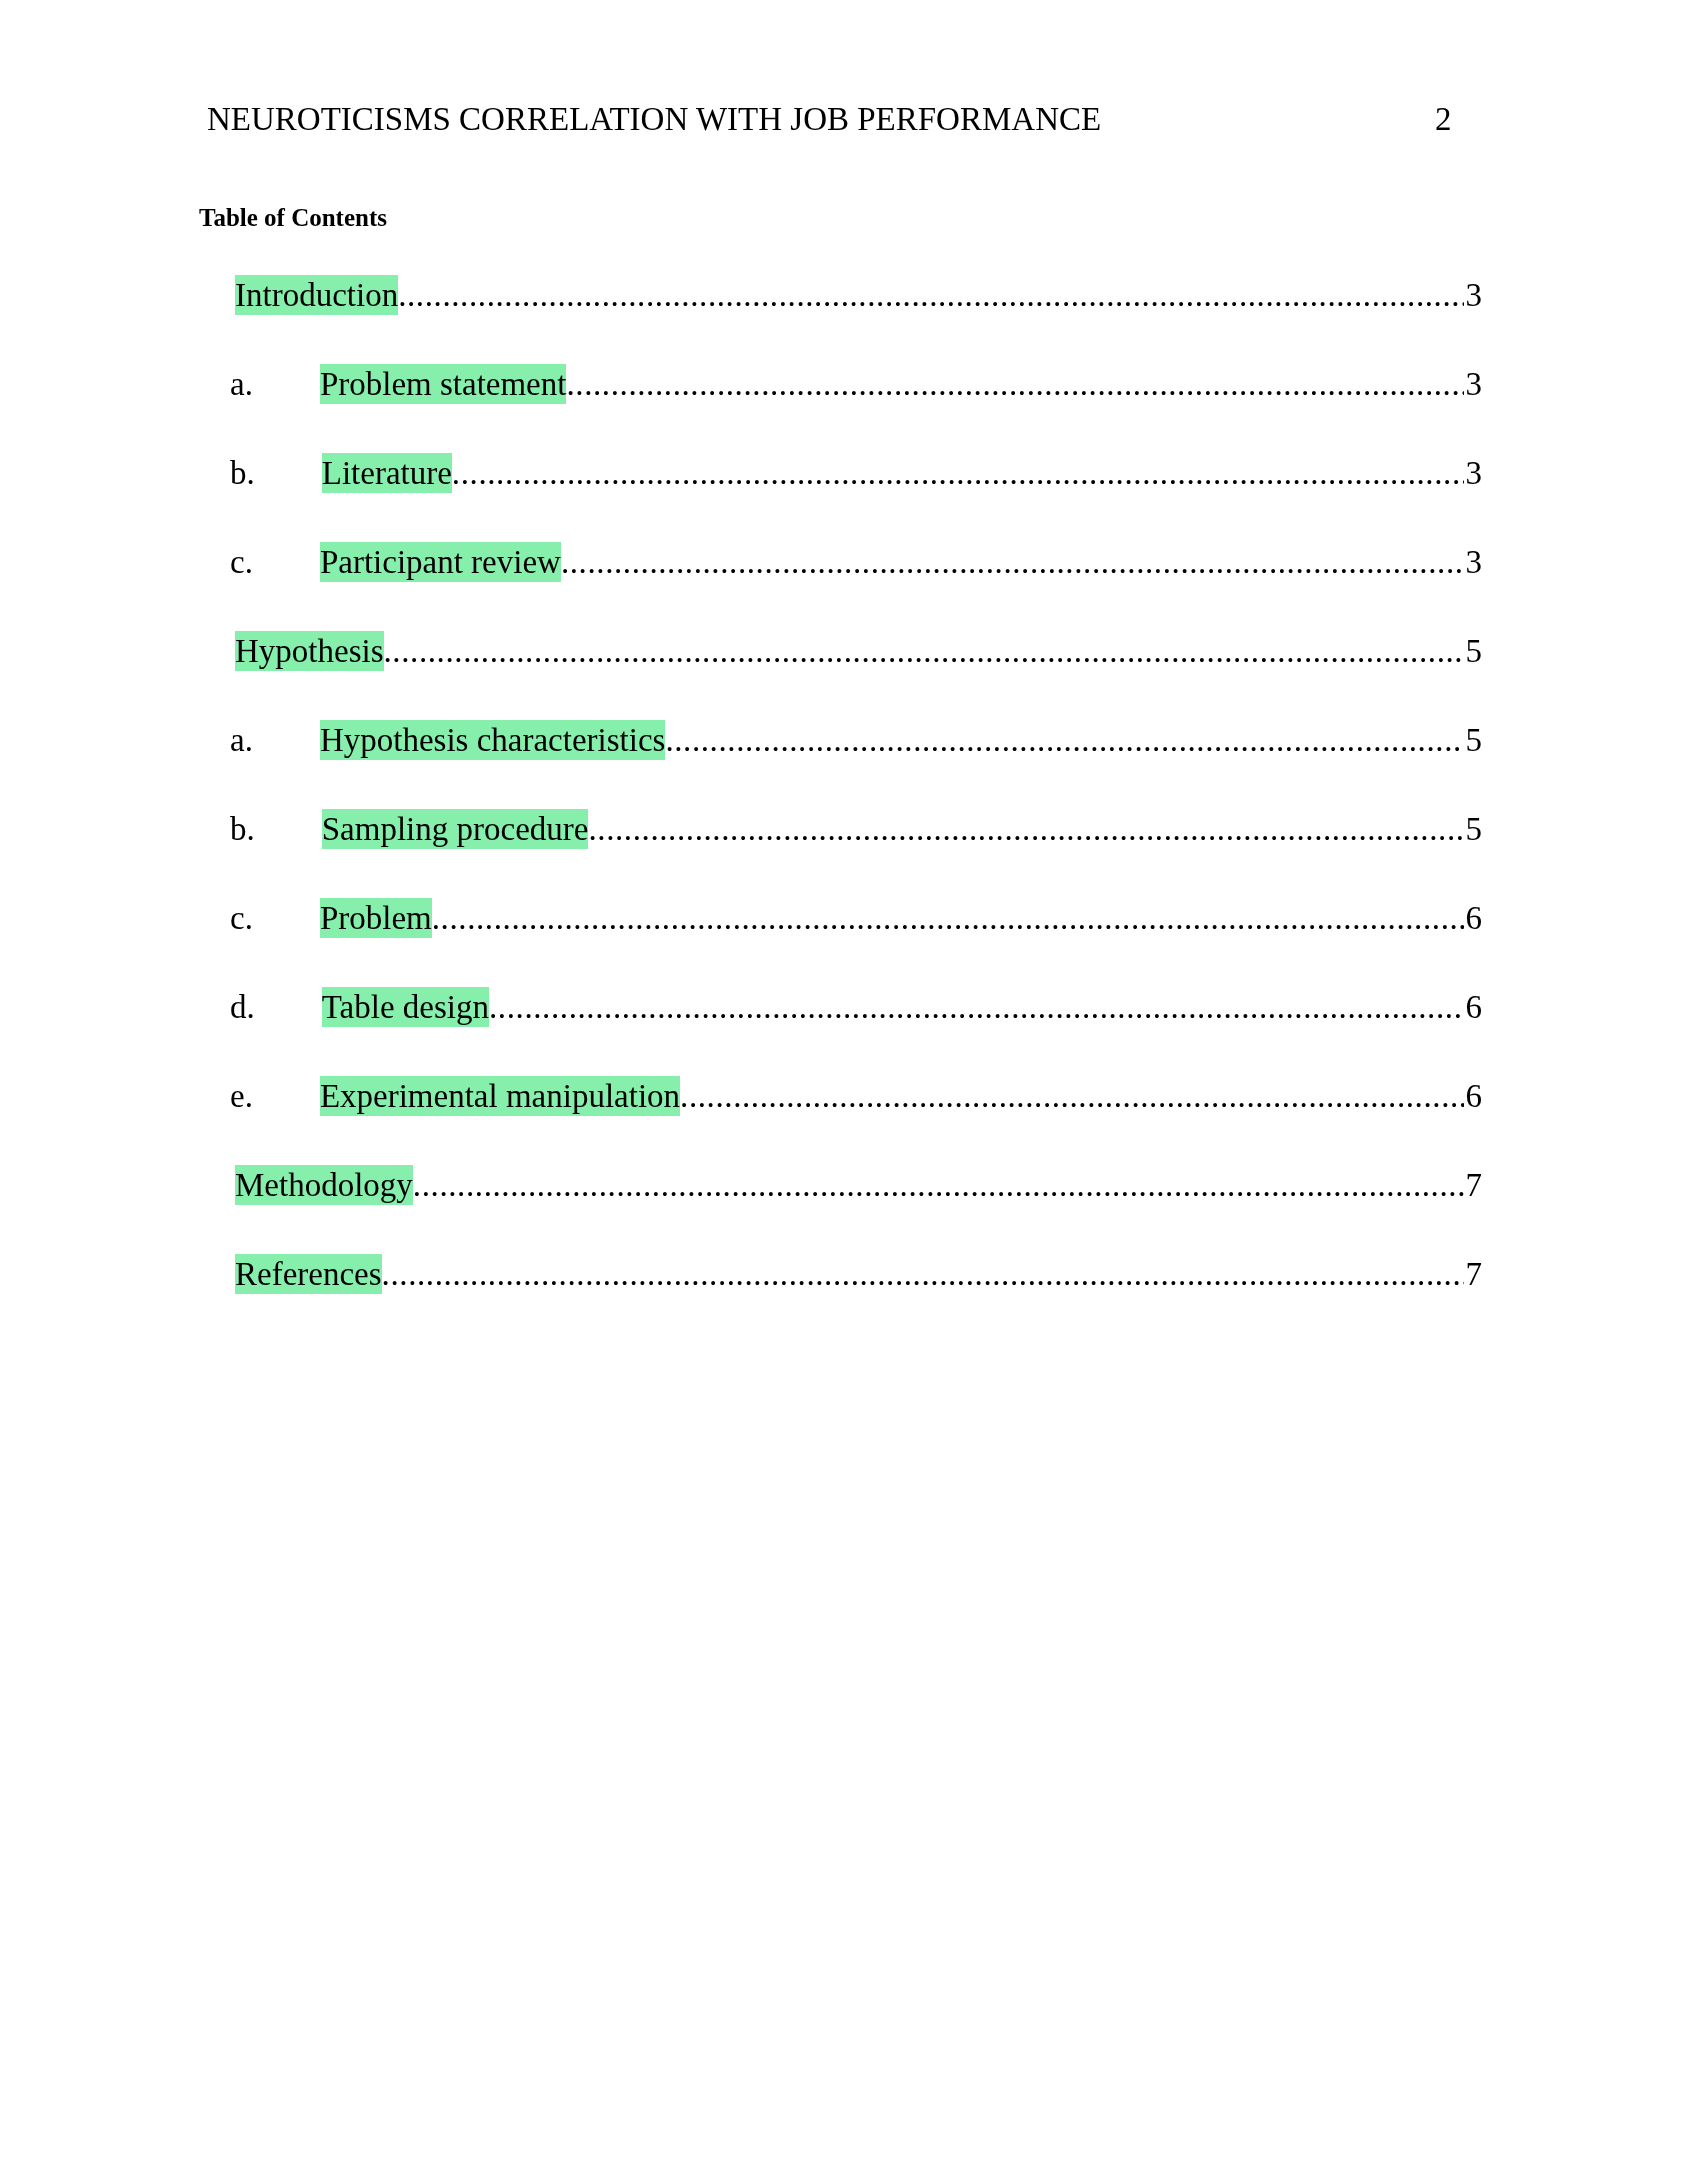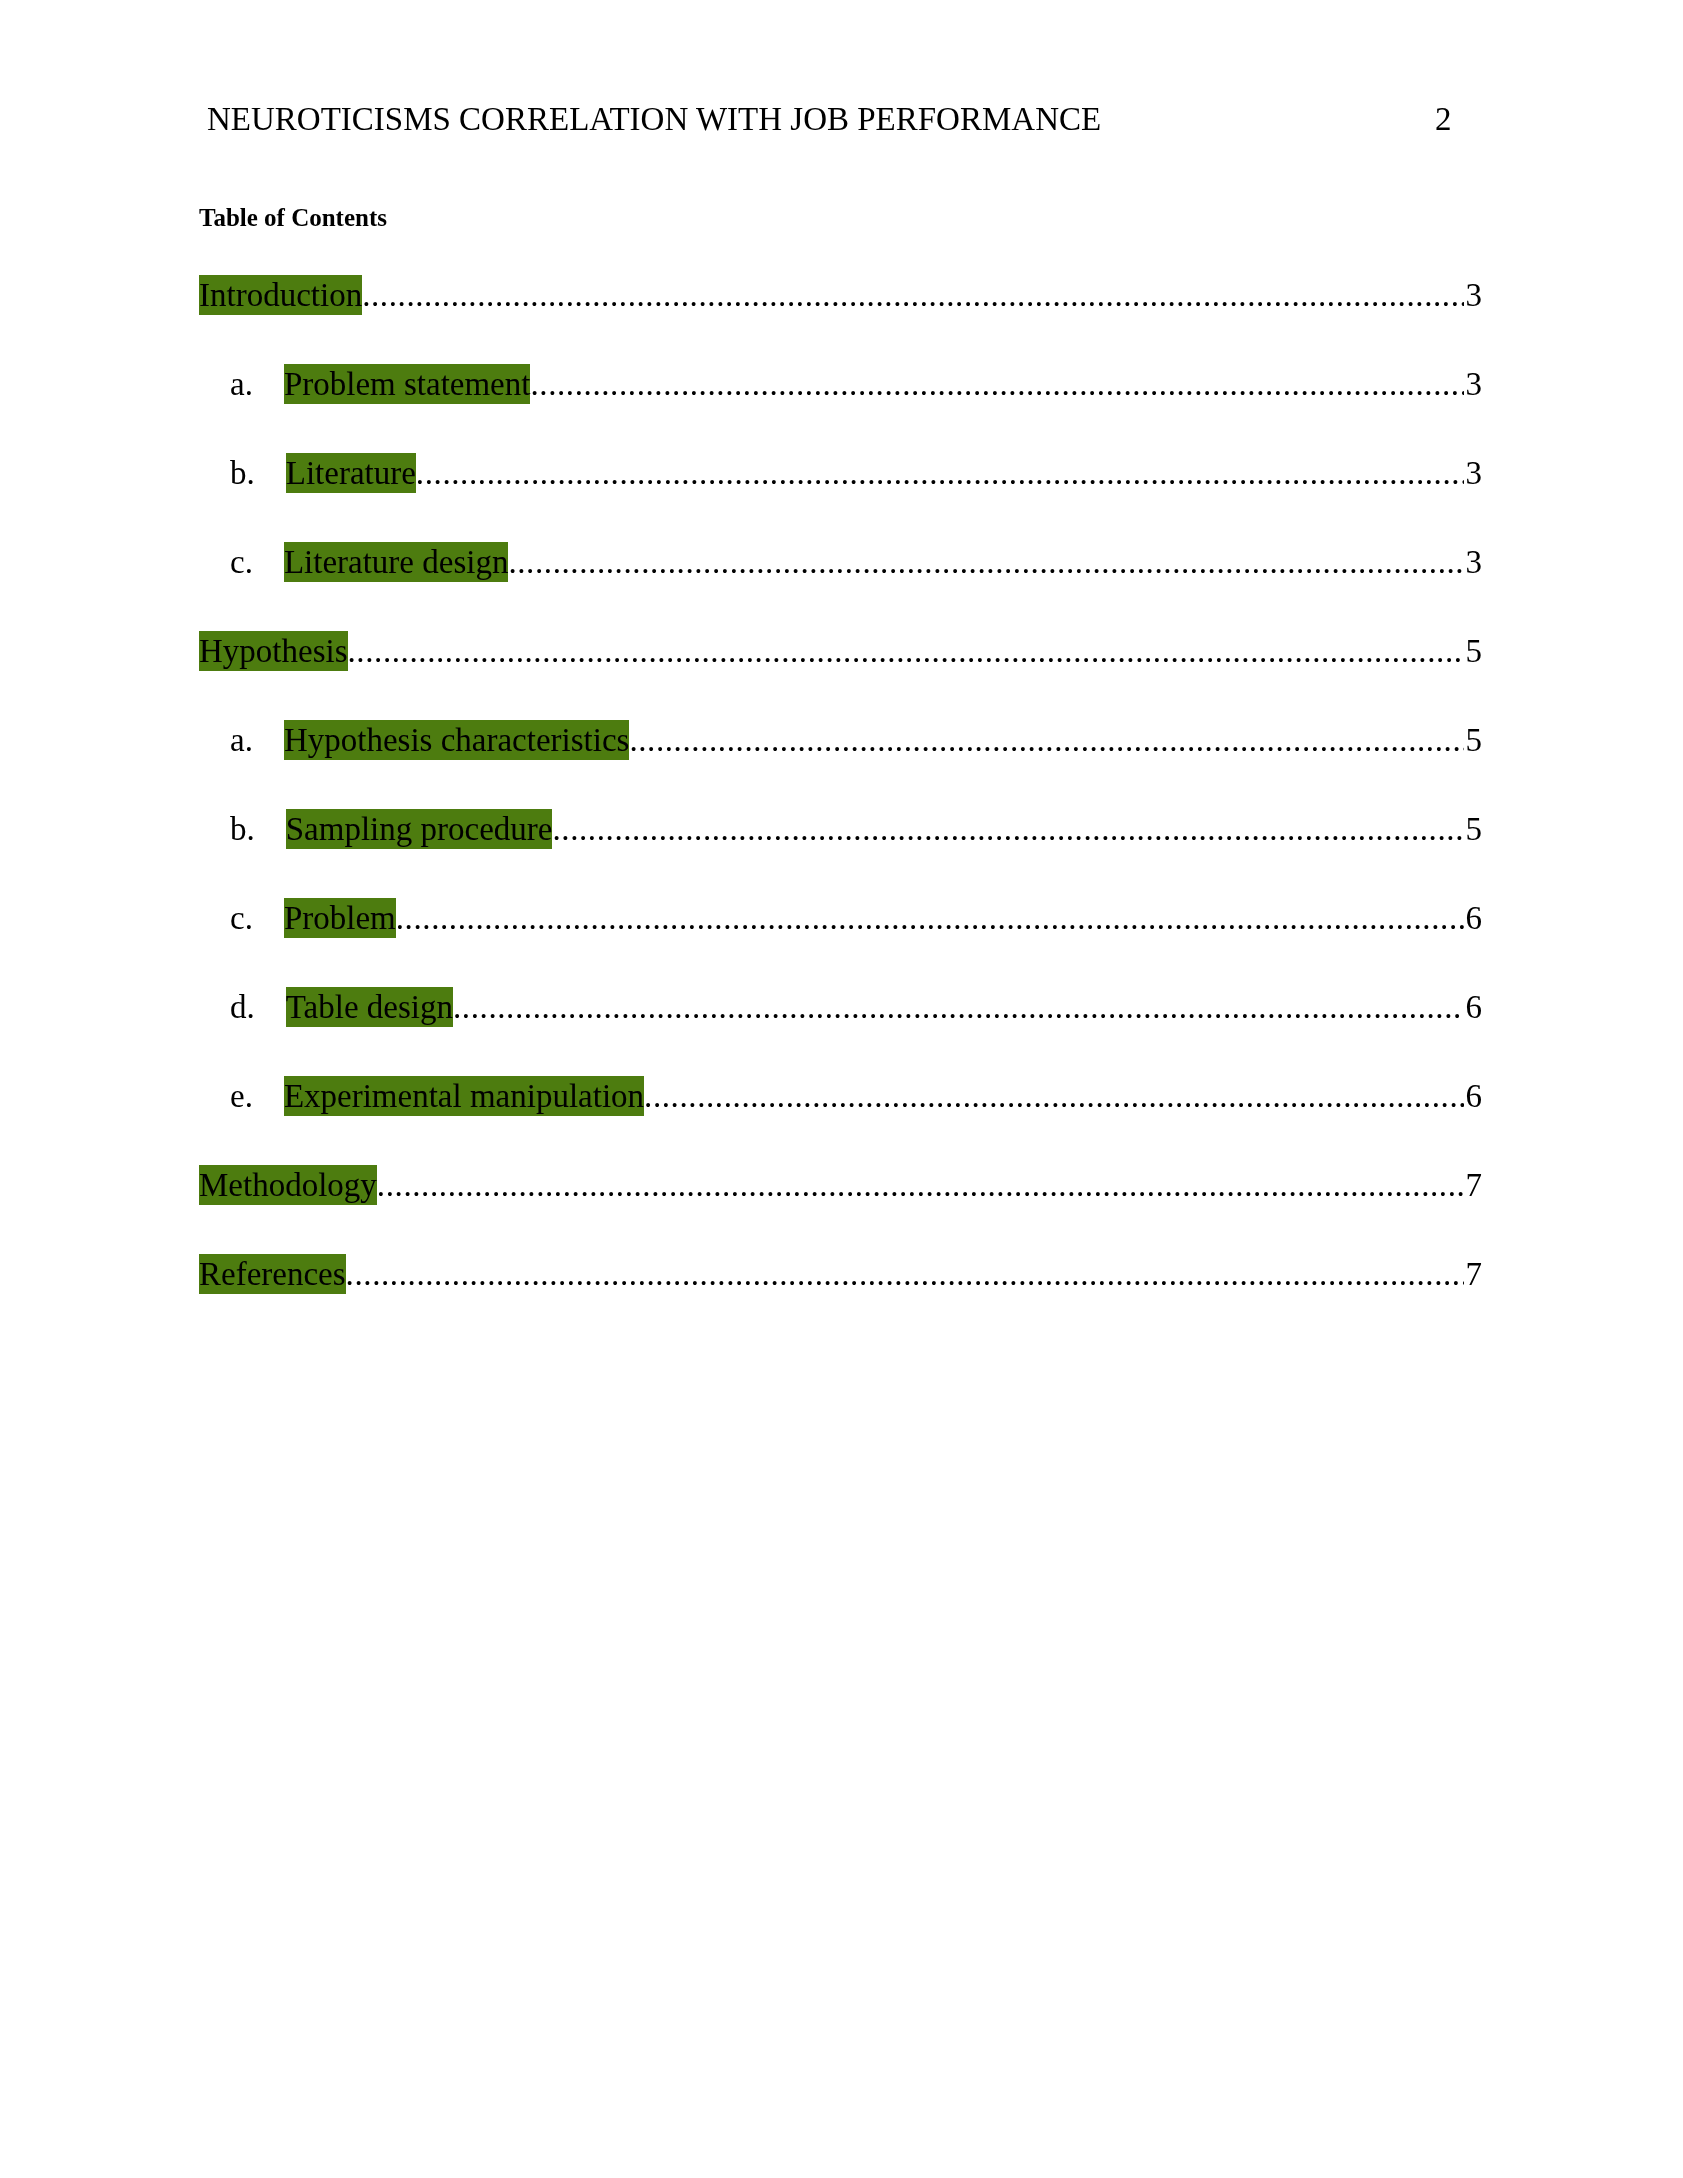--- a/index.html
+++ b/index.html
@@ -63,21 +63,22 @@
       overflow: hidden;
     }
     .toc-entry.sub .marker {
       display: inline-block;
       width: 30px;
       margin-left: 31px;
       margin-right: 31px;
     }
     .toc-entry .label {
       flex: 0 0 auto;
-      background: #4d7c0f;
+      background: #86efac;
+      margin-left: 36px;
     }
     .toc-entry .leader {
       flex: 1 1 auto;
       overflow: hidden;
       white-space: nowrap;
       letter-spacing: 0.6px;
     }
     .toc-entry .leader::after {
       content: "........................................................................................................................................................................................................................................................";
     }
@@ -109,21 +110,21 @@
       <span class="pg">3</span>
     </div>
     <div class="toc-entry sub">
       <span class="marker">b.</span>
       <span class="label">Literature</span>
       <span class="leader"></span>
       <span class="pg">3</span>
     </div>
     <div class="toc-entry sub">
       <span class="marker">c.</span>
-      <span class="label">Literature design</span>
+      <span class="label">Participant review</span>
       <span class="leader"></span>
       <span class="pg">3</span>
     </div>
     <div class="toc-entry">
       <span class="label">Hypothesis</span>
       <span class="leader"></span>
       <span class="pg">5</span>
     </div>
     <div class="toc-entry sub">
       <span class="marker">a.</span>

